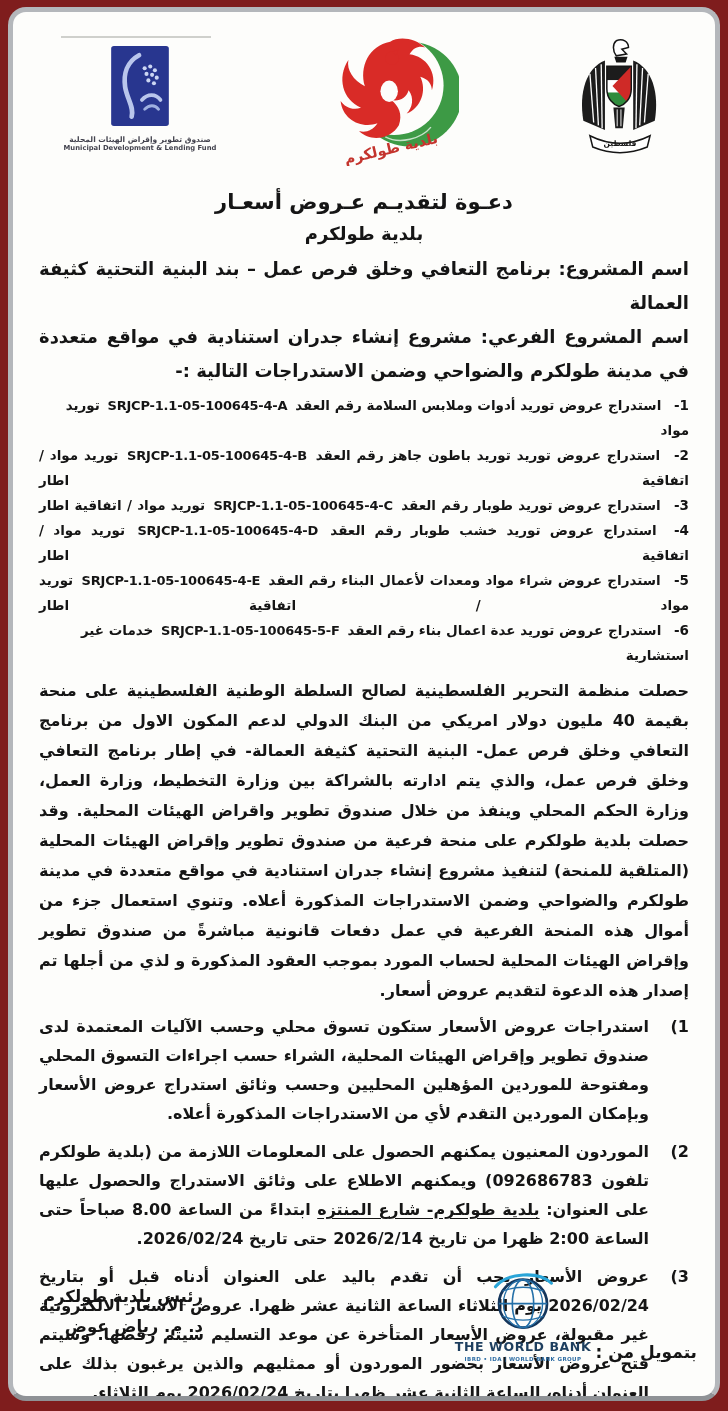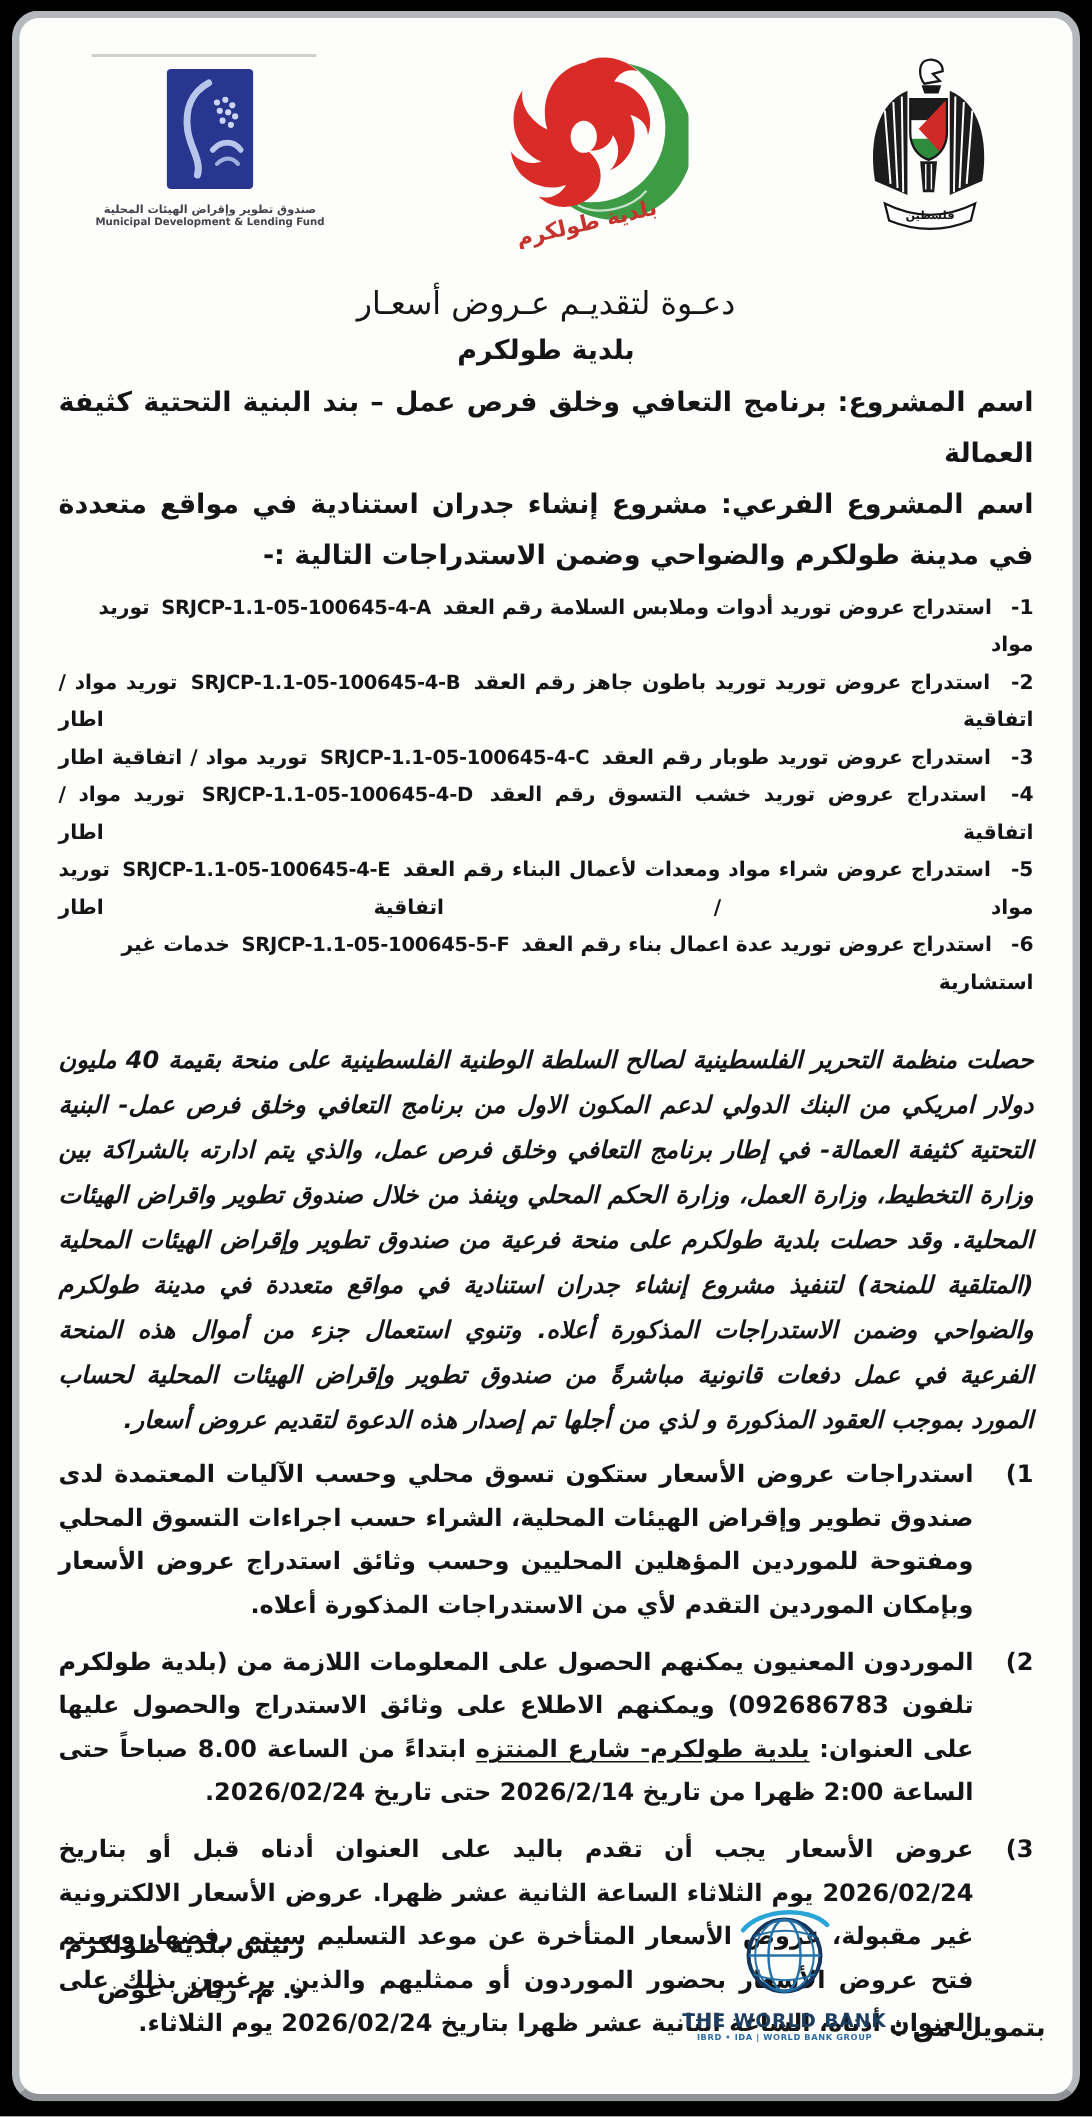--- a/index.html
+++ b/index.html
@@ -1,53 +1,53 @@
 <!DOCTYPE html>
 <html lang="ar"><head>
 <meta charset="utf-8">
 <style>
   html,body { margin:0; padding:0; background:#d9d9d6; }
   .page {
-    position:relative; width:728px; height:1411px; background:#000000;
+    position:relative; width:728px; height:1411px; background:#7f1d1d;
     font-family:"DejaVu Sans", sans-serif; color:#151515; overflow:hidden;
   }
   .frame {
     position:absolute; top:7px; left:8px; right:8px; bottom:10px;
     background:#fdfdfb; border:5px solid #b4b7bb; border-bottom:7px solid #90939­6;
     border-bottom-color:#8f9296; border-radius:18px; box-sizing:border-box;
     padding:14px 26px 10px 26px; overflow:hidden;
   }
   .artifact-line { position:absolute; top:24px; left:48px; width:150px; height:2px; background:#cfd0cc; }
 
   
   .logos { display:flex; justify-content:space-between; align-items:flex-start; height:138px; padding:4px 14px 0 16px; }
   .logo-block { text-align:center; }
   .logo-mdlf { width:170px; margin-top:16px; }
   .mdlf-cap-ar { font-size:7.5px; font-weight:700; color:#43434e; margin-top:5px; line-height:1.2; }
   .mdlf-cap-en { font-size:6.8px; font-weight:700; color:#43434e; line-height:1.2; }
   .logo-tulkarm { width:150px; margin-top:0; }
   .logo-eagle  { width:110px; margin-top:6px; }
 
   
-  .doc-title { text-align:center; font-size:21px; font-weight:400; margin:22px 0 0 0; }
+  .doc-title { text-align:center; font-size:21px; font-weight:700; margin:22px 0 0 0; }
   .doc-sub   { text-align:center; font-size:18px; font-weight:700; margin:9px 0 0 0; }
 
   .content { direction:rtl; }
 
   .proj-line { font-size:18px; font-weight:700; line-height:34px; margin:8px 0 0 0; text-align:justify; }
 
   
   .contracts { margin-top:5px; }
   .contract { font-size:13.5px; font-weight:700; line-height:25px; text-align:right; white-space:normal; }
   .contract.stretch { text-align:justify; text-align-last:justify; }
   .cnum { margin-left:8px; }
   .ccode { direction:ltr; unicode-bidi:isolate; font-size:13px; letter-spacing:-0.2px; padding:0 3px;text-align:right; }
 
   
-  .intro { font-size:16px; font-weight:700; line-height:30px; text-align:justify; margin:24px 0 0 0;font-style:italic; }
+  .intro { font-size:16px; font-weight:700; line-height:30px; text-align:justify; margin:8px 0 0 0; }
 
   
   .clauses { margin-top:6px; }
   .clause { display:flex; gap:10px; margin-bottom:9px; }
   .clause-num { width:30px; flex:0 0 30px; font-size:16px; font-weight:700; line-height:29px; text-align:right; }
   .clause-body { flex:1; font-size:16px; font-weight:700; line-height:29px; text-align:justify; }
   .u { text-decoration:underline; text-underline-offset:3px; }
 
   
   .footer { position:absolute; left:26px; right:12px; bottom:10px; height:118px; }
@@ -167,21 +167,21 @@
           <span>توريد مواد / اتفاقية اطار</span>
         </div>
         <div class="contract stretch">
           <span class="cnum">3-</span>
           <span>استدراج عروض توريد طوبار رقم العقد</span>
           <span class="ccode" dir="ltr">SRJCP-1.1-05-100645-4-C</span>
           <span>توريد مواد / اتفاقية اطار</span>
         </div>
         <div class="contract stretch">
           <span class="cnum">4-</span>
-          <span>استدراج عروض توريد خشب التسوق رقم العقد</span>
+          <span>استدراج عروض توريد خشب طوبار رقم العقد</span>
           <span class="ccode" dir="ltr">SRJCP-1.1-05-100645-4-D</span>
           <span>توريد مواد / اتفاقية اطار</span>
         </div>
         <div class="contract stretch">
           <span class="cnum">5-</span>
           <span>استدراج عروض شراء مواد ومعدات لأعمال البناء رقم العقد</span>
           <span class="ccode" dir="ltr">SRJCP-1.1-05-100645-4-E</span>
           <span>توريد مواد / اتفاقية اطار</span>
         </div>
         <div class="contract">

